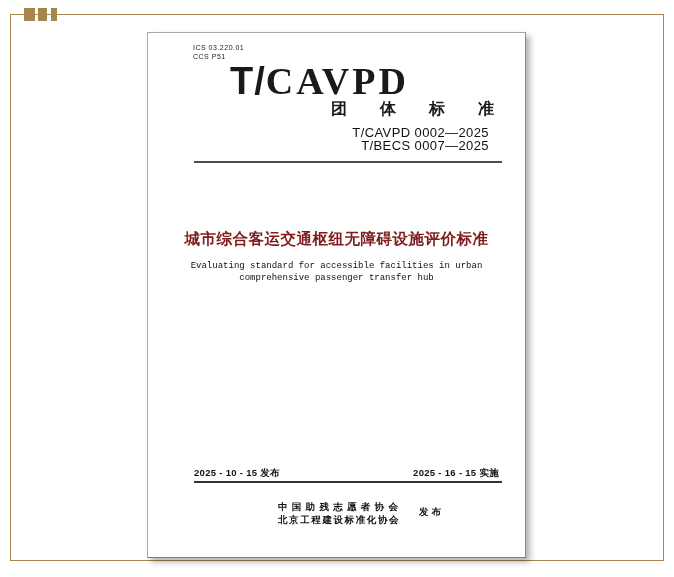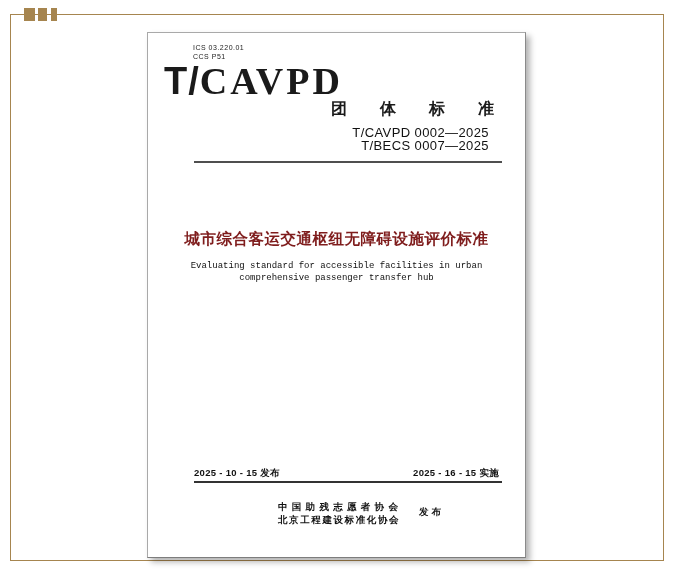--- a/index.html
+++ b/index.html
@@ -40,21 +40,21 @@
     left: 45px; top: 10px;
     font-size: 7px;
     line-height: 9px;
     letter-spacing: 0.5px;
     color: #222;
   }
 
   .logo-row {
     position: absolute;
     top: 26px; left: 16px; right: 50px;
-    text-align: left;
+    text-align: center;
     white-space: nowrap;
   }
   .logo-prefix {
     font-family: "Liberation Sans", sans-serif;
     font-weight: 900;
     font-size: 38px;
     letter-spacing: 1px;
   }
   .logo-main {
     font-family: "Liberation Serif", serif;

